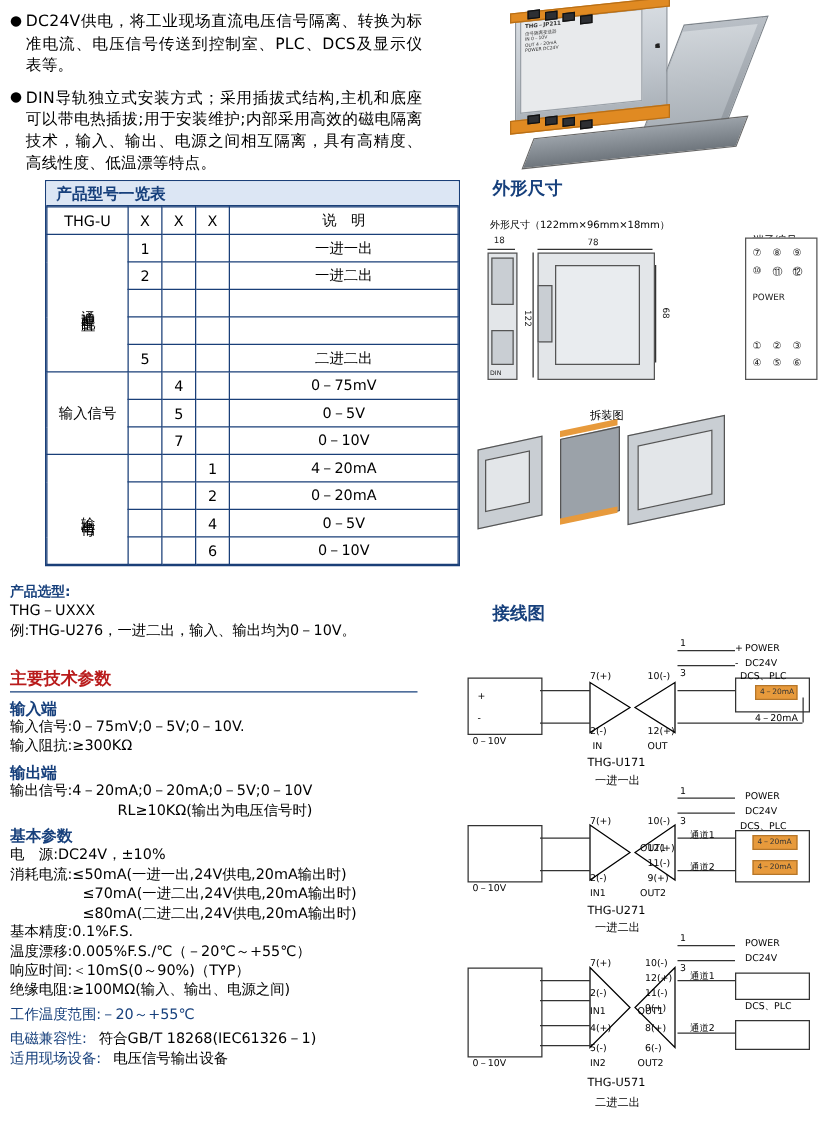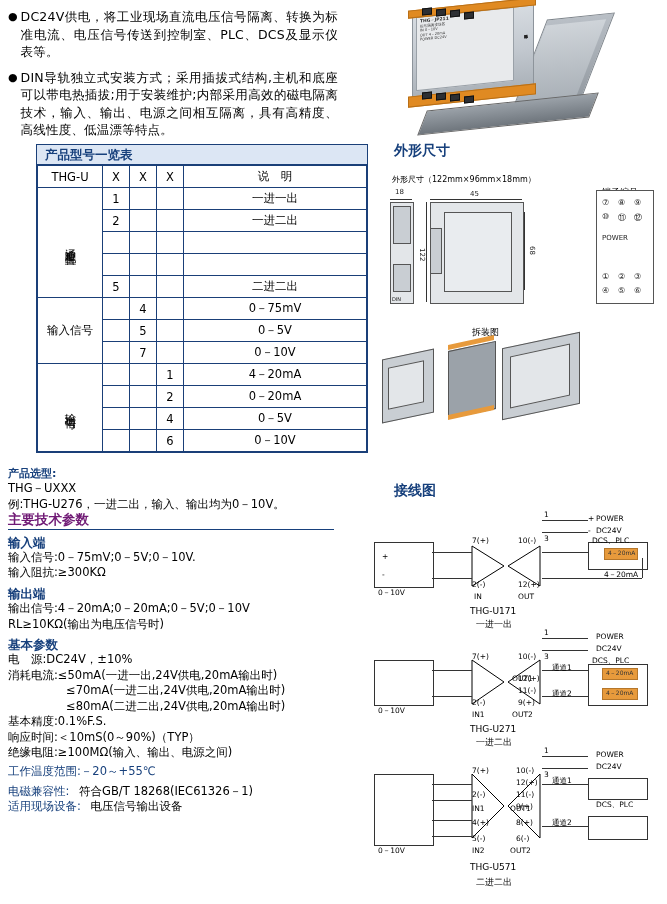--- a/index.html
+++ b/index.html
@@ -41,24 +41,24 @@
   table.mt td{border:1px solid #1a3f78;height:21px;text-align:center;vertical-align:middle;padding:0;}
   td.lbl{width:64px;}
   td.c{width:26px;}
   td.desc{text-align:left;padding-left:14px;}
   .note-box{border:1px solid #1a3f78;border-top:none;}
 
   
   .sec-title{color:#17407c;font-weight:bold;font-size:13px;}
   .spec{position:absolute;left:8px;top:466px;width:340px;font-size:11.5px;line-height:15.4px;}
   .spec .h{color:#17407c;font-weight:bold;font-size:12.5px;margin-top:5px;}
-  .spec .h2{color:#701a75;font-weight:bold;font-size:13.5px;margin-top:0;padding-bottom:1px;border-bottom:1.5px solid #17407c;display:inline-block;width:326px;}
+  .spec .h2{color:#b91c1c;font-weight:bold;font-size:13.5px;margin-top:24px;padding-bottom:1px;border-bottom:1.5px solid #17407c;display:inline-block;width:326px;}
   .spec .row{margin-left:0px;}
   .spec .ind{margin-left:58px;}
-  .spec .ind2{}
+  .spec .ind2{margin-left:86px;}
   .spec .bluetxt{color:#17407c;}
 
   
   .r-title{position:absolute;color:#17407c;font-weight:bold;font-size:14px;margin-left:32px;}
   .dim-area{position:absolute;left:352px;top:168px;width:308px;height:280px;}
   .dim-cap{position:absolute;left:40px;top:6px;font-size:8px;}
   .dim-cap2{position:absolute;left:120px;top:158px;font-size:9px;}
   .term-cap{position:absolute;left:250px;top:18px;font-size:9px;}
   .thin{position:absolute;border:1px solid #555;}
   .dimtxt{position:absolute;font-size:7px;color:#222;}
@@ -223,20 +223,21 @@
     <div class="h">输出端</div>
     <div class="row">输出信号:4－20mA;0－20mA;0－5V;0－10V</div>
     <div class="row ind2">RL≥10KΩ(输出为电压信号时)</div>
 
     <div class="h">基本参数</div>
     <div class="row">电　源:DC24V，±10%</div>
     <div class="row">消耗电流:≤50mA(一进一出,24V供电,20mA输出时)</div>
     <div class="row ind">≤70mA(一进二出,24V供电,20mA输出时)</div>
     <div class="row ind">≤80mA(二进二出,24V供电,20mA输出时)</div>
     <div class="row">基本精度:0.1%F.S.</div>
+    <div class="row">温度漂移:0.005%F.S./℃（－20℃～+55℃）</div>
     <div class="row">响应时间:＜10mS(0～90%)（TYP）</div>
     <div class="row">绝缘电阻:≥100MΩ(输入、输出、电源之间)</div>
 
     <div class="row bluetxt" style="margin-top:4px;">工作温度范围:－20～+55℃</div>
     <div class="row" style="margin-top:4px;">
       <span class="bluetxt">电磁兼容性:</span>
       <span style="margin-left:6px;">符合GB/T 18268(IEC61326－1)</span>
     </div>
     <div class="row">
       <span class="bluetxt">适用现场设备:</span>
@@ -252,21 +253,21 @@
     <div class="thin lgray" style="left:38px;top:34px;width:22px;height:100px;"></div>
     <div class="thin gray" style="left:41px;top:38px;width:16px;height:36px;"></div>
     <div class="thin gray" style="left:41px;top:96px;width:16px;height:26px;"></div>
     <div class="dimtxt" style="left:43px;top:20px;">18</div>
     <div class="wline" style="left:38px;top:31px;width:22px;height:1px;"></div>
     <div class="dimtxt" style="left:40px;top:128px;font-size:5px;">DIN</div>
 
     <div class="thin lgray" style="left:78px;top:34px;width:92px;height:100px;"></div>
     <div class="thin" style="left:92px;top:44px;width:66px;height:78px;background:#e9ecef;"></div>
     <div class="thin gray" style="left:78px;top:60px;width:10px;height:44px;"></div>
-    <div class="dimtxt" style="left:118px;top:22px;">45</div>
+    <div class="dimtxt" style="left:118px;top:22px;">78</div>
     <div class="wline" style="left:78px;top:31px;width:92px;height:1px;"></div>
     <div class="dimtxt" style="left:66px;top:80px;writing-mode:vertical-rl;">122</div>
     <div class="wline" style="left:74px;top:34px;width:1px;height:100px;"></div>
     <div class="dimtxt" style="left:176px;top:78px;writing-mode:vertical-rl;">68</div>
     <div class="wline" style="left:172px;top:44px;width:1px;height:78px;"></div>
 
     <div class="term-cap">端子编号</div>
     <div class="thin" style="left:244px;top:22px;width:56px;height:112px;background:#fff;"></div>
     <div class="dimtxt" style="left:250px;top:30px;font-size:8px;">⑦</div>
     <div class="dimtxt" style="left:266px;top:30px;font-size:8px;">⑧</div>

